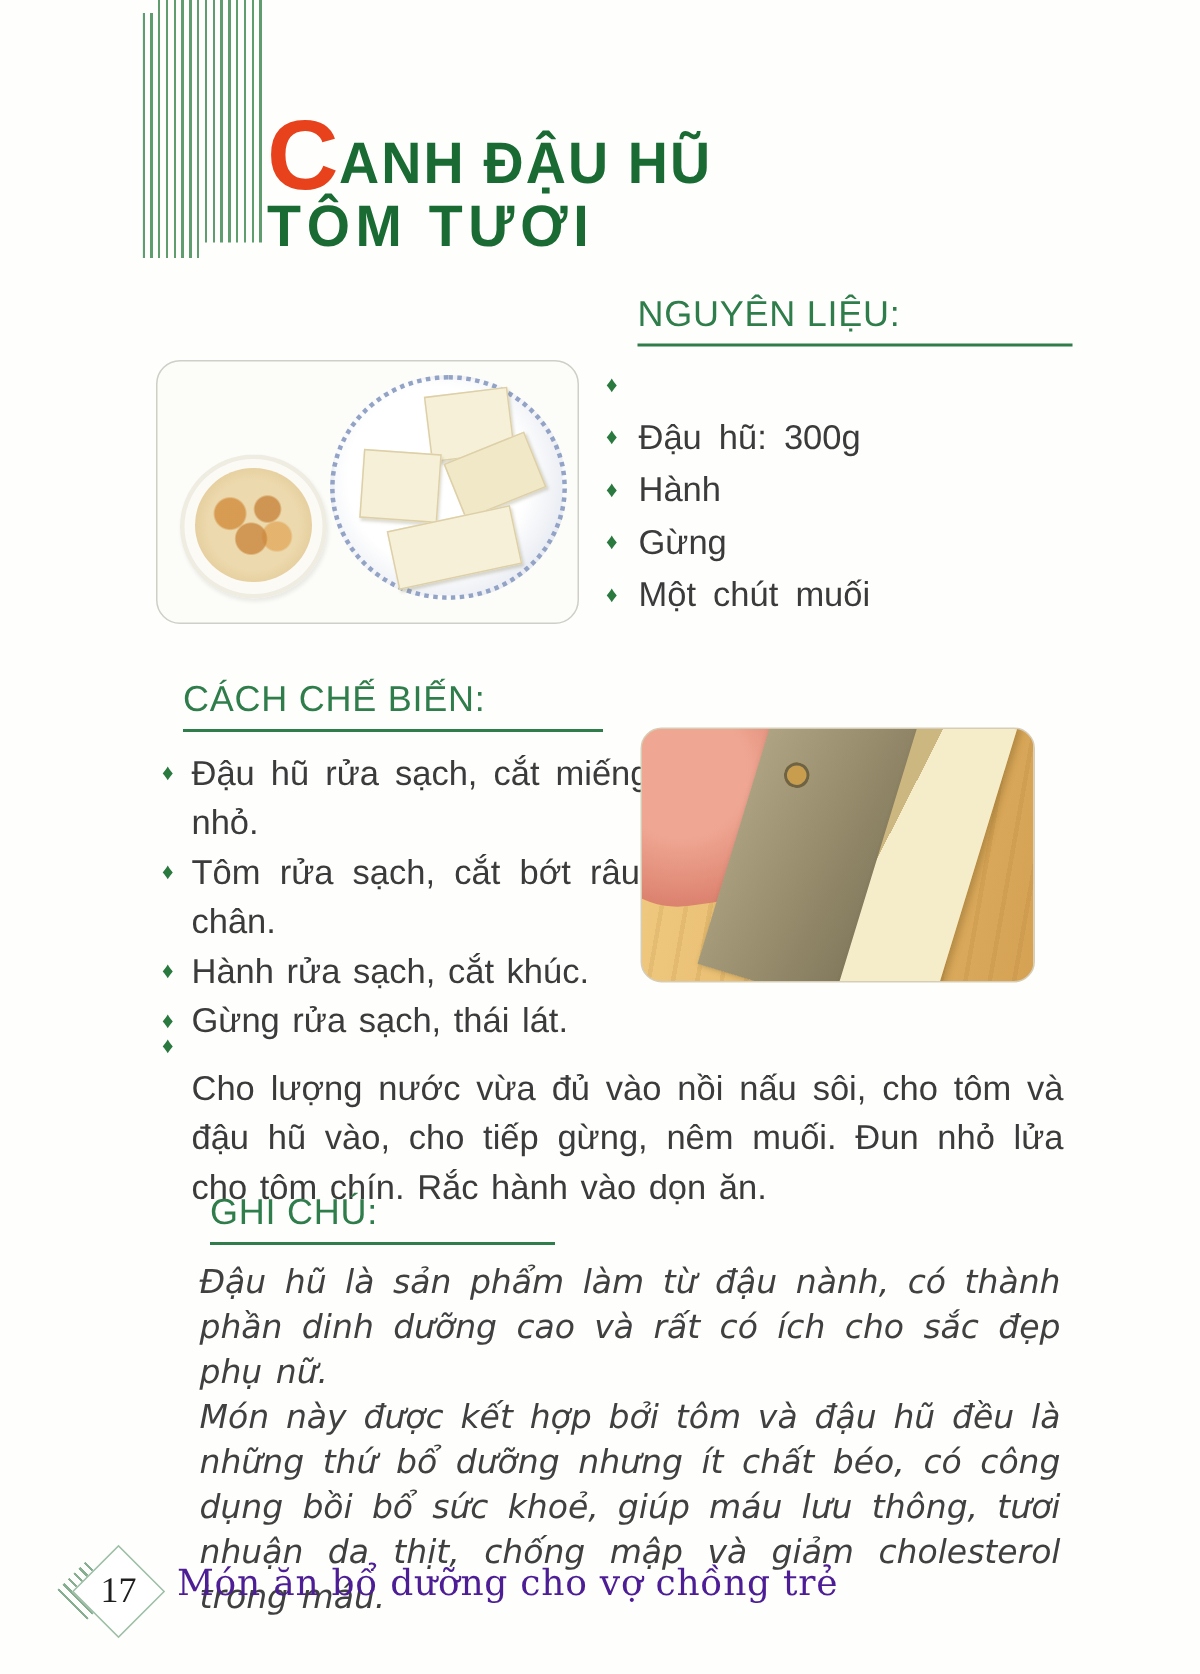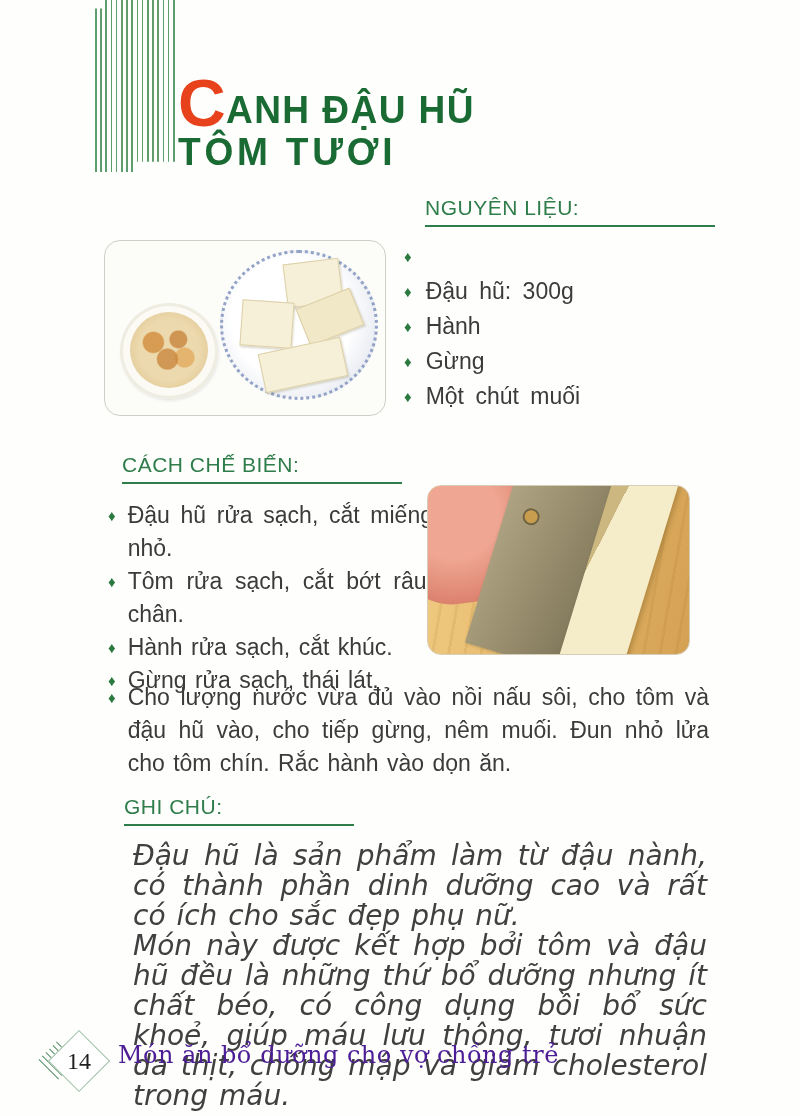--- a/index.html
+++ b/index.html
@@ -28,45 +28,45 @@
     font-size:39px; font-weight:bold; color:#1a6b33; letter-spacing:1.5px;
     transform:scaleX(.95); transform-origin:left bottom; padding-bottom:1px;
   }
   .title-line2 {
     font-size:39px; font-weight:bold; color:#1a6b33; letter-spacing:4px;
     transform:scaleX(.95); transform-origin:left top; margin-top:2px;
   }
 
   
   .heading { position:absolute; }
-  .heading-text { font-size:21px; color:#2e7d4a; letter-spacing:0.5px; font-weight:400; }
+  .heading-text { font-size:24px; color:#2e7d4a; letter-spacing:0.5px; font-weight:400; }
   .heading-rule { height:2px; background:#2e7d4a; margin-top:5px; }
   .h-ingredients { left:425px; top:196px; }
   .h-ingredients .heading-rule { width:290px; }
   .h-method { left:122px; top:453px; }
   .h-method .heading-rule { width:280px; }
-  .h-notes { left:124px; top:795px; }
+  .h-notes { left:140px; top:795px; }
   .h-notes .heading-rule { width:230px; }
 
   
   .bullet { color:#2a7a40; font-size:15px; flex:0 0 auto; line-height:inherit; }
 
   
   .ing-list { position:absolute; left:404px; top:239px; width:280px; list-style:none; }
   .ing-list li { display:flex; gap:14px; font-size:23px; line-height:35px; word-spacing:5px; }
 
   
   .step-list { position:absolute; left:108px; top:499px; width:325px; list-style:none; }
   .step-list li { display:flex; gap:12px; font-size:23px; line-height:33px; }
   .step-list li .step-text { flex:1; text-align:justify; word-spacing:2px; }
   .step-wide { position:absolute; left:108px; top:681px; width:601px; display:flex; gap:12px; font-size:23px; line-height:33px; }
-  .step-wide .step-text { flex:1; text-align:justify; word-spacing:2px; }
-
-  
-  .notes { position:absolute; left:133px; top:841px; width:574px; font-family:"DejaVu Sans", sans-serif; font-style:italic; font-size:28px; line-height:30px; color:#404040; }
+  .step-wide .step-text { flex:1; text-align:justify; word-spacing:2px;margin-top:28px; }
+
+  
+  .notes { position:absolute; left:133px; top:841px; width:574px; font-family:"DejaVu Sans", sans-serif; font-style:italic; font-size:22px; line-height:30px; color:#404040; }
   .notes p { text-align:justify; word-spacing:2px; }
 
   
   .photo1 {
     position:absolute; left:104px; top:240px; width:282px; height:176px;
     border:1px solid #cfcfc8; border-radius:16px; background:#fcfcf8; overflow:hidden;
   }
   .plate {
     position:absolute; right:7px; top:9px; width:158px; height:150px; border-radius:50%;
     background:radial-gradient(circle at 45% 45%, #ffffff 52%, #f0f2f6 68%, #dde3ee 86%, #cdd5e6 100%);
@@ -240,17 +240,17 @@
     <div class="heading-rule"></div>
   </div>
   <div class="notes">
     <p>Đậu hũ là sản phẩm làm từ đậu nành, có thành phần dinh dưỡng cao và rất có ích cho sắc đẹp phụ nữ.</p>
     <p>Món này được kết hợp bởi tôm và đậu hũ đều là những thứ bổ dưỡng nhưng ít chất béo, có công dụng bồi bổ sức khoẻ, giúp máu lưu thông, tươi nhuận da thịt, chống mập và giảm cholesterol trong máu.</p>
   </div>
 
   <div class="footer-pagenum">
     <div class="pagenum-stripes"></div>
     <div class="pagenum-diamond"></div>
-    <div class="pagenum-text">14</div>
+    <div class="pagenum-text">17</div>
   </div>
   <div class="footer-title">Món ăn bổ dưỡng cho vợ chồng trẻ</div>
 
 </div>
 
 </body></html>

